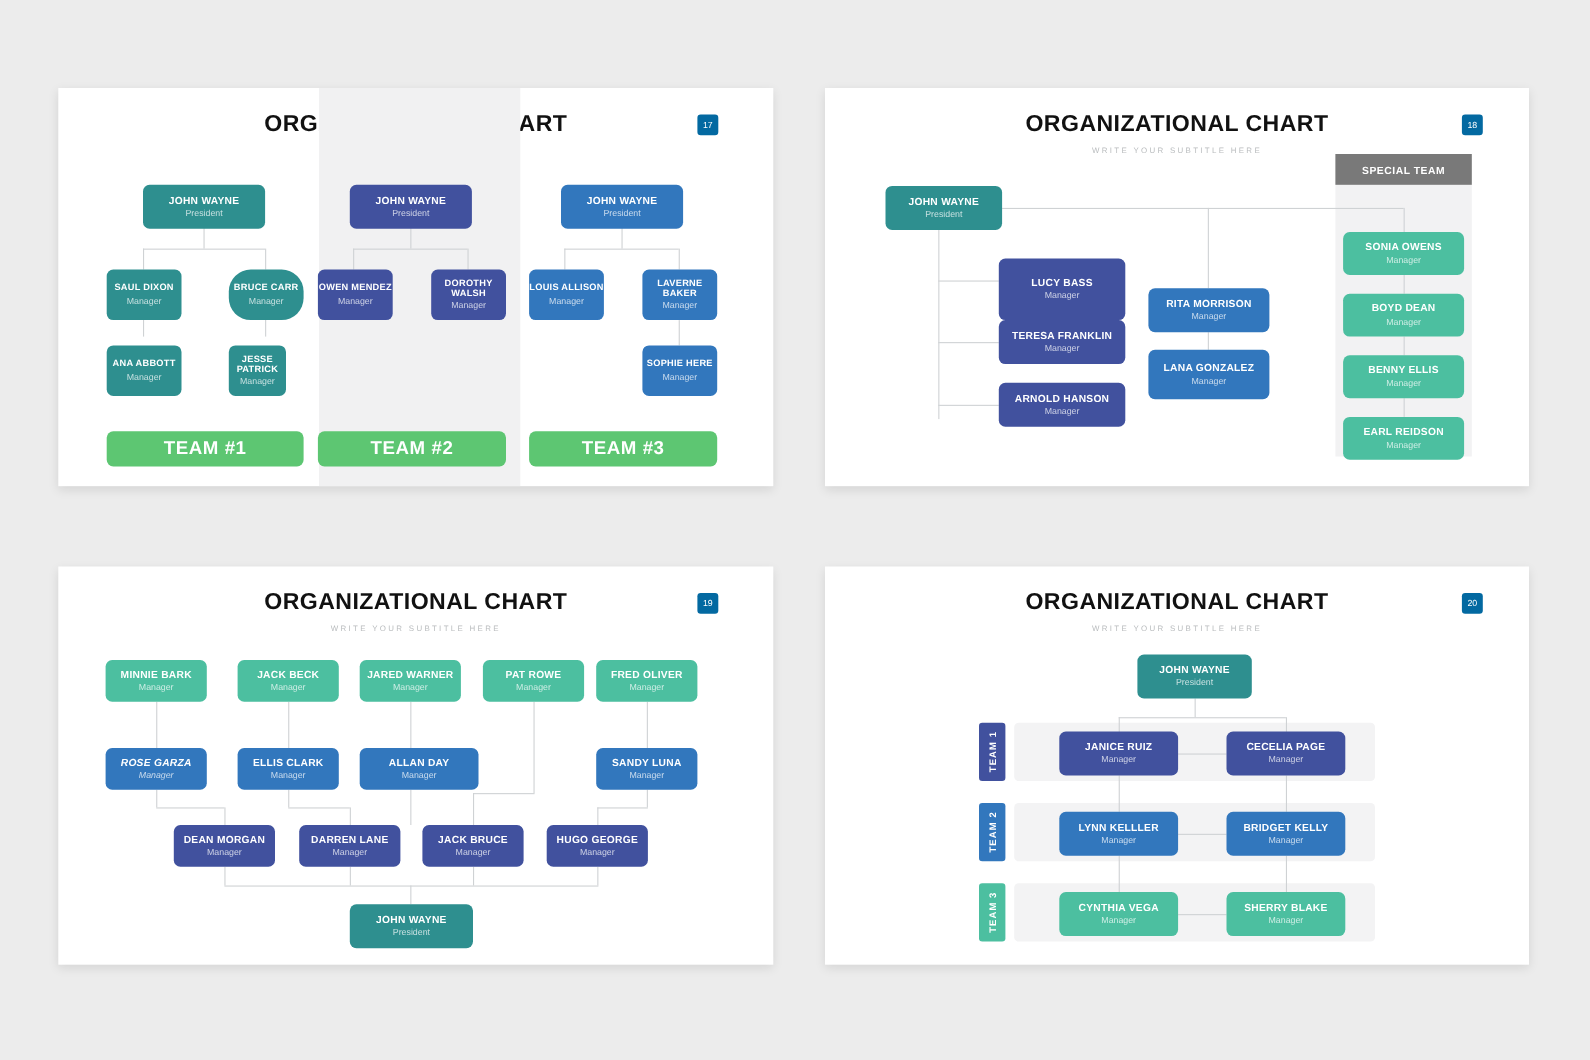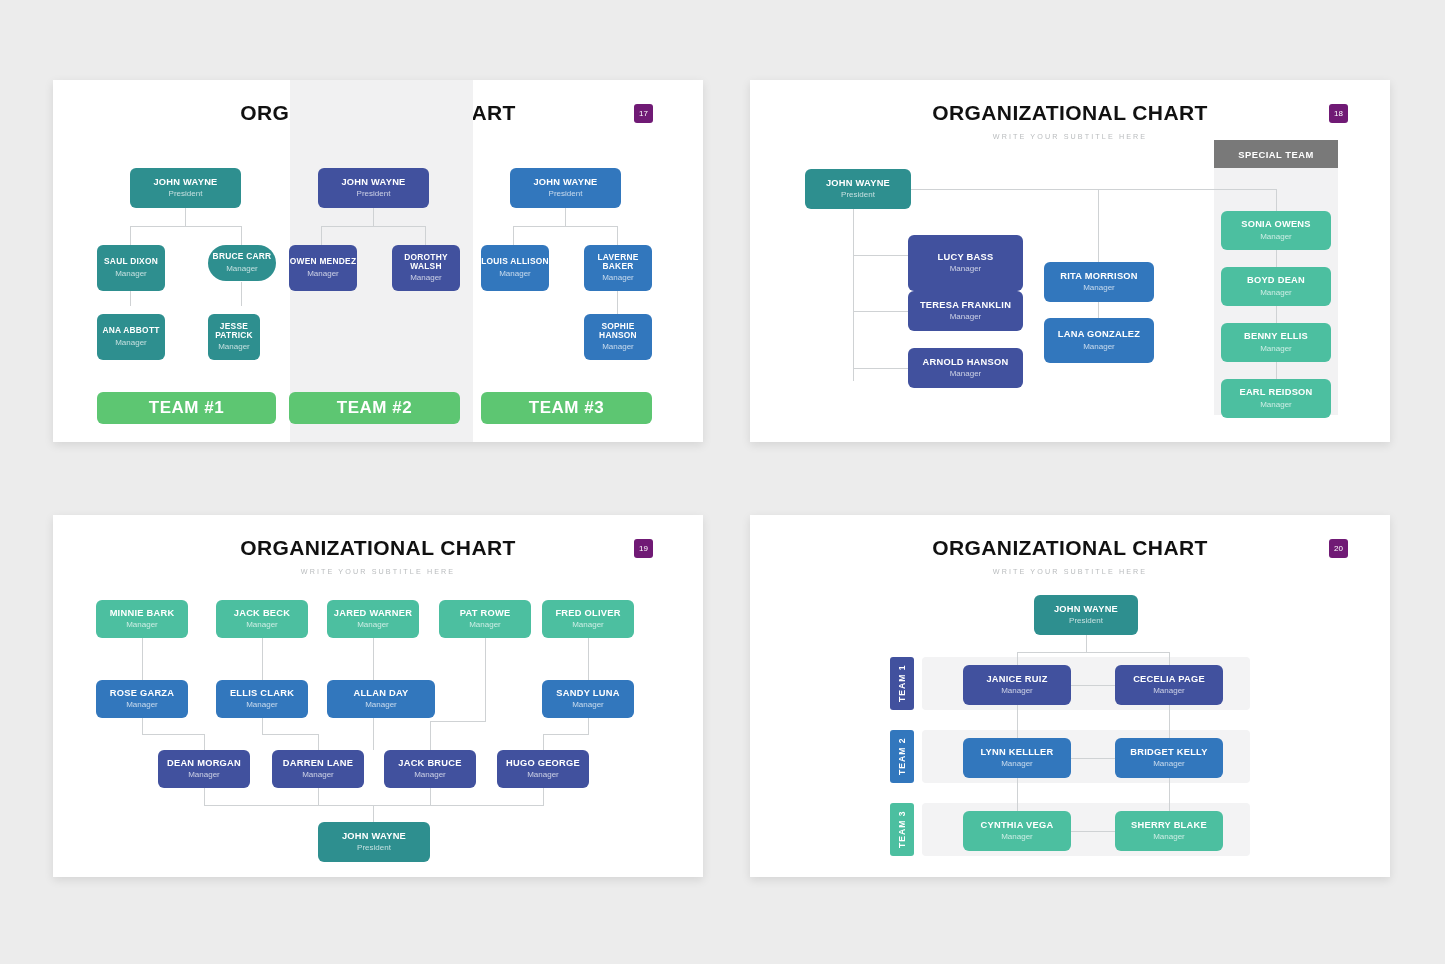--- a/index.html
+++ b/index.html
@@ -39,21 +39,21 @@
     font-size:7.2px;
     letter-spacing:2.1px;
     color:#b9bcbe;
     margin-top:7px;
   }
   .badge{
     position:absolute;
     top:24px;
     width:19px; height:19px;
     border-radius:3px;
-    background:#701a75;
+    background:#0369a1;
     color:#fff;
     font-size:8px;
     display:flex; align-items:center; justify-content:center;
   }
   #slide-1 .badge, #slide-3 .badge{ right:50px; }
   #slide-2 .badge, #slide-4 .badge{ right:42px; }
 
   
   .node{
     position:absolute;
@@ -153,21 +153,21 @@
     <div class="ln lnv" style="left:188px;top:202px;width:1px;height:24px;"></div>
 
     <div class="node teal" style="left:77px;top:88px;width:111px;height:40px;">
       <span class="nm">JOHN WAYNE</span>
       <span class="rl">President</span>
     </div>
     <div class="node teal sm" style="left:44px;top:165px;width:68px;height:46px;">
       <span class="nm">SAUL DIXON</span>
       <span class="rl">Manager</span>
     </div>
-    <div class="node teal sm" style="left:155px;top:165px;width:68px;height:36px;border-radius:20px;">
+    <div class="node teal sm" style="left:155px;top:165px;width:68px;height:46px;border-radius:20px;">
       <span class="nm">BRUCE CARR</span>
       <span class="rl">Manager</span>
     </div>
     <div class="node teal sm" style="left:44px;top:234px;width:68px;height:46px;">
       <span class="nm">ANA ABBOTT</span>
       <span class="rl">Manager</span>
     </div>
     <div class="node teal sm" style="left:155px;top:234px;width:52px;height:46px;">
       <span class="nm">JESSE PATRICK</span>
       <span class="rl">Manager</span>
@@ -205,21 +205,21 @@
     </div>
     <div class="node blue sm" style="left:428px;top:165px;width:68px;height:46px;">
       <span class="nm">LOUIS ALLISON</span>
       <span class="rl">Manager</span>
     </div>
     <div class="node blue sm" style="left:531px;top:165px;width:68px;height:46px;">
       <span class="nm">LAVERNE BAKER</span>
       <span class="rl">Manager</span>
     </div>
     <div class="node blue sm" style="left:531px;top:234px;width:68px;height:46px;">
-      <span class="nm">SOPHIE HANSON</span>
+      <span class="nm">SOPHIE HERE</span>
       <span class="rl">Manager</span>
     </div>
     <div class="teamband" style="left:428px;top:312px;width:171px;">TEAM #3</div>
   </div>
 
   <div class="slide" id="slide-2">
     <div class="specialcol" style="left:464px;top:60px;width:124px;height:275px;"></div>
     <div class="title">ORGANIZATIONAL CHART</div>
     <div class="subtitle">WRITE YOUR SUBTITLE HERE</div>
     <div class="badge">18</div>
@@ -313,21 +313,21 @@
 
     <div class="ln lnv" style="left:89px;top:123px;width:1px;height:42px;"></div>
     <div class="ln lnv" style="left:209px;top:123px;width:1px;height:42px;"></div>
     <div class="ln lnv" style="left:320px;top:123px;width:1px;height:42px;"></div>
     <div class="ln lnv" style="left:535px;top:123px;width:1px;height:42px;"></div>
 
     <div class="ln lnv" style="left:432px;top:123px;width:1px;height:83px;"></div>
     <div class="ln lnh" style="left:377px;top:206px;width:56px;height:1px;"></div>
     <div class="ln lnv" style="left:377px;top:206px;width:1px;height:29px;"></div>
 
-    <div class="node blue" style="left:43px;top:165px;width:92px;height:38px;">
+    <div class="node blue" style="left:43px;top:165px;width:92px;height:38px;font-style:italic;">
       <span class="nm">ROSE GARZA</span>
       <span class="rl">Manager</span>
     </div>
     <div class="node blue" style="left:163px;top:165px;width:92px;height:38px;">
       <span class="nm">ELLIS CLARK</span>
       <span class="rl">Manager</span>
     </div>
     <div class="node blue" style="left:274px;top:154px;width:108px;height:38px;margin-top:11px;">
       <span class="nm">ALLAN DAY</span>
       <span class="rl">Manager</span>

